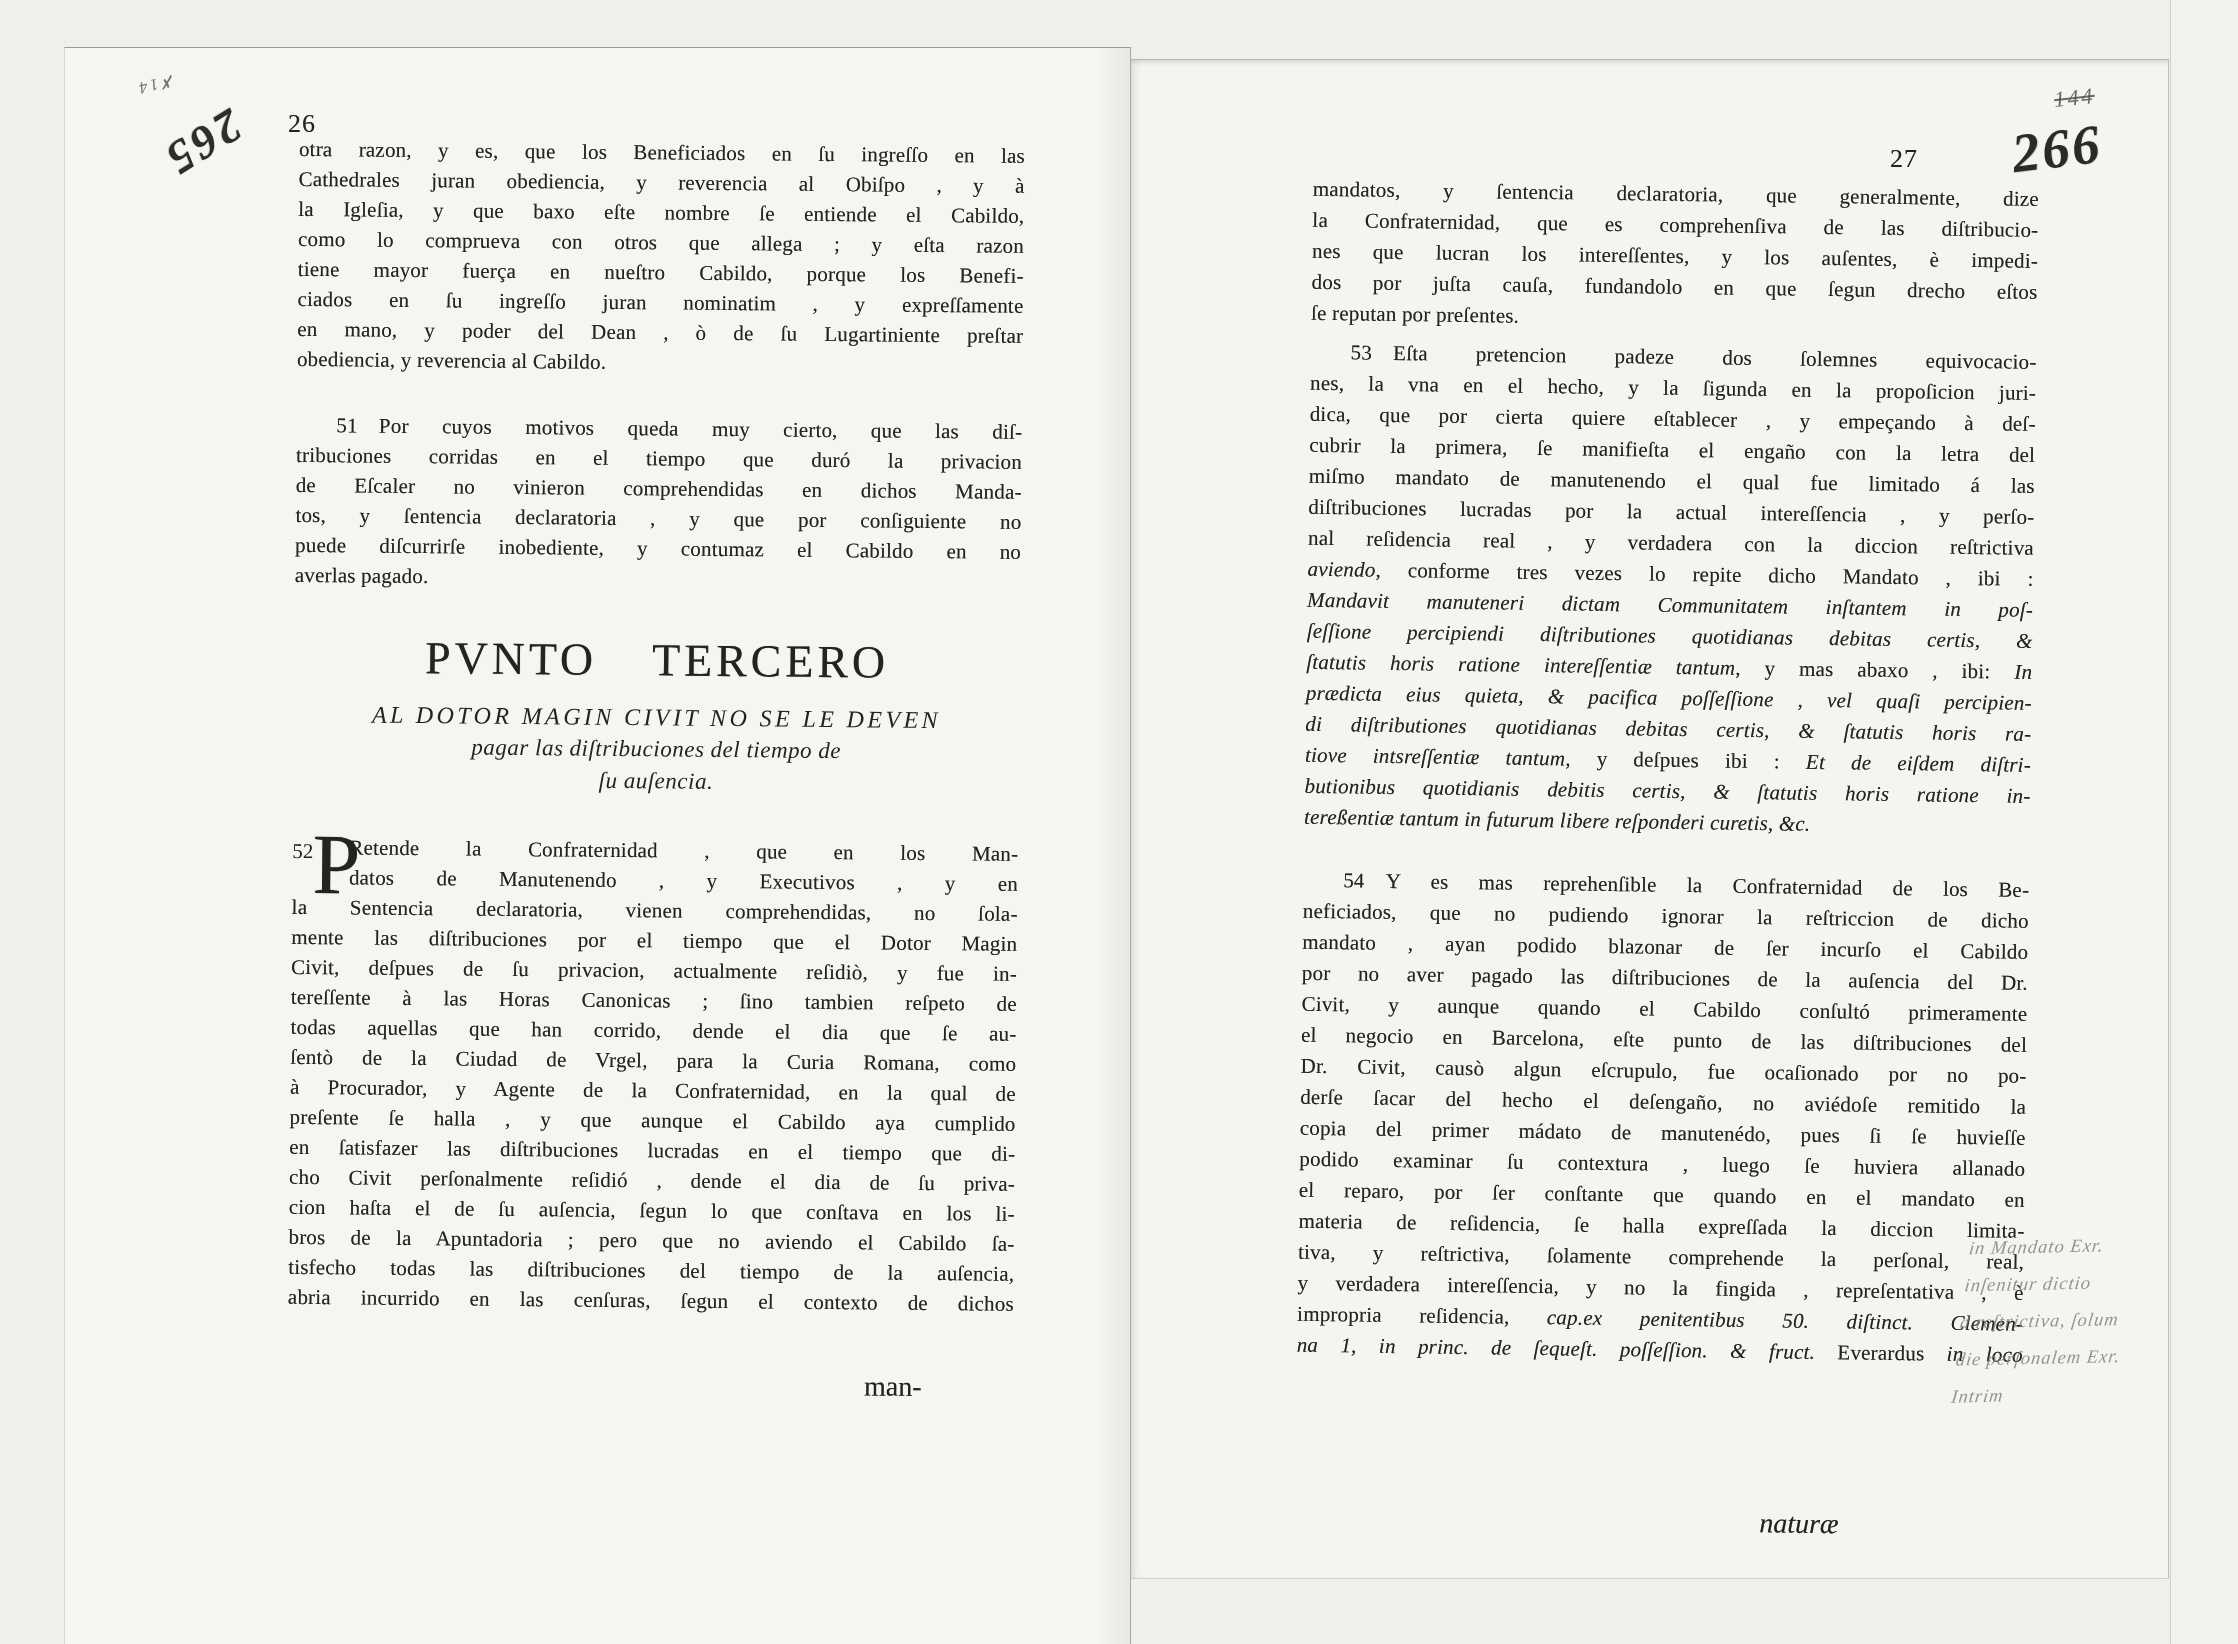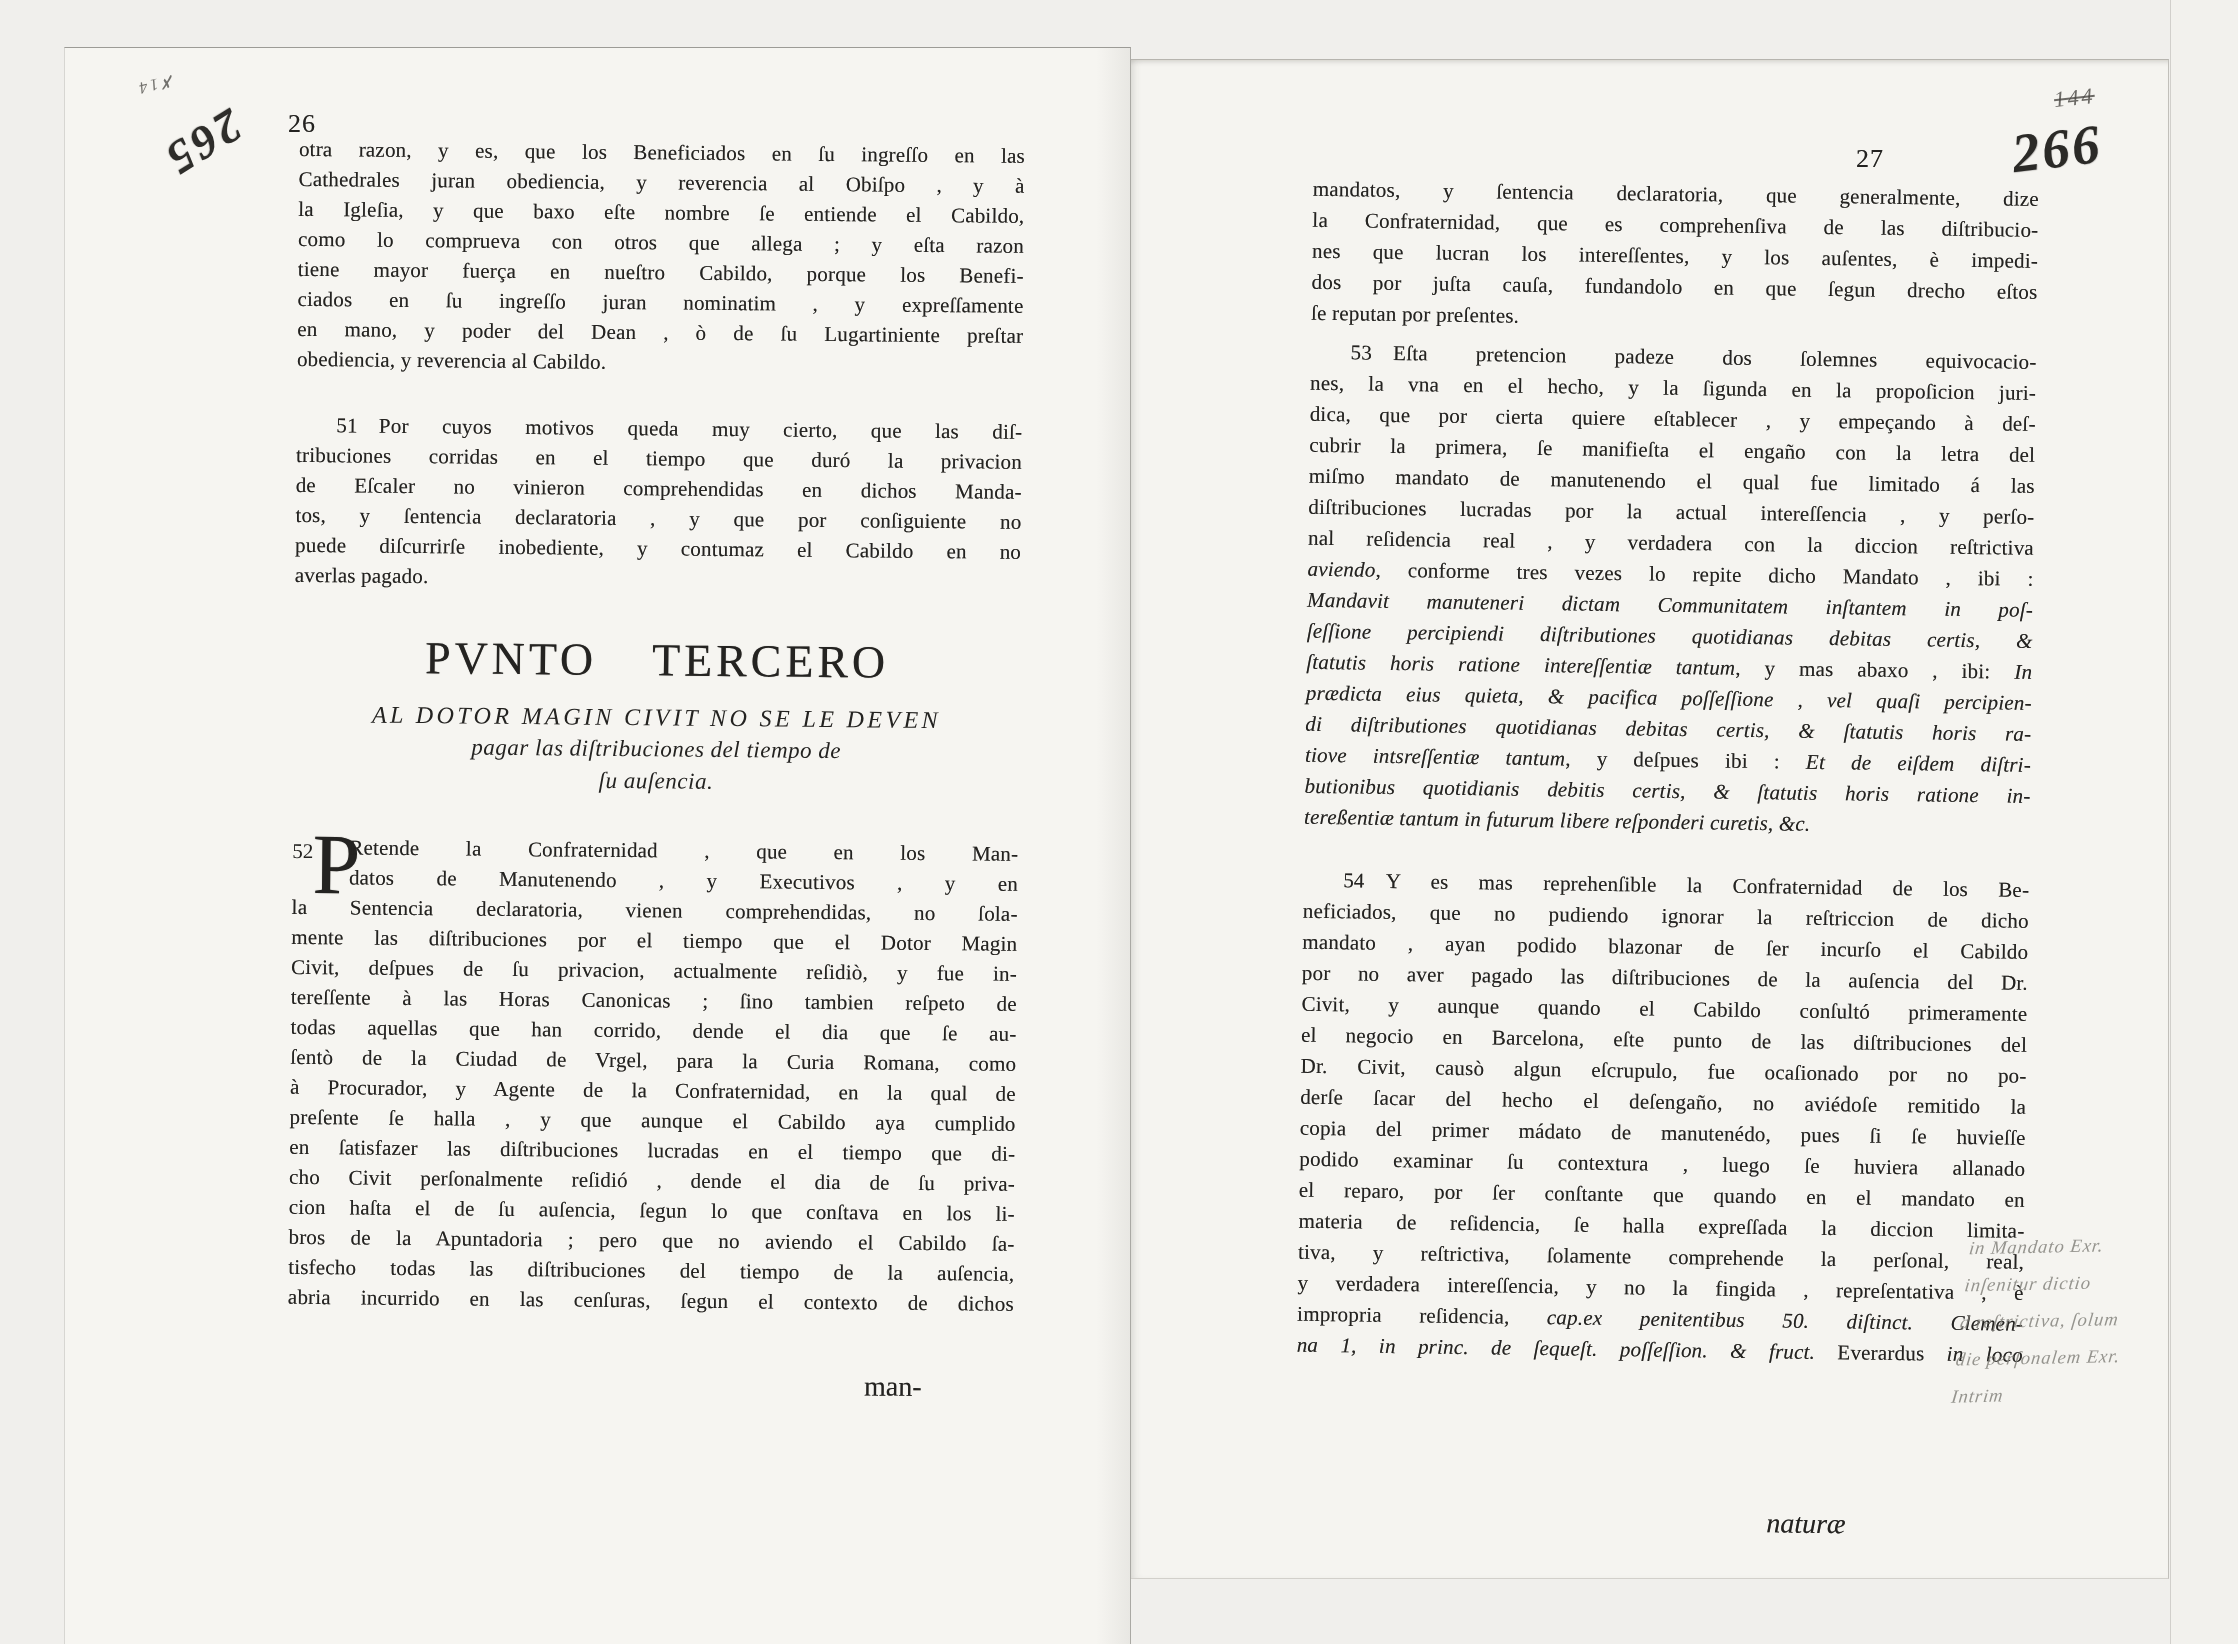--- a/index.html
+++ b/index.html
@@ -35,37 +35,37 @@
     text-shadow:0 0 0.5px rgba(36,34,30,.5);}
   .lh64{line-height:31px;}
   .tline{text-align:justify;text-align-last:justify;}
   .tline.endline{text-align-last:left;}
   .it{font-style:italic;}
   .num-indent{text-indent:40px;}
   .dc-indent{padding-left:57px;}
 
   .pagenum{position:absolute;font-size:26px;letter-spacing:1px;text-shadow:0 0 0.5px rgba(36,34,30,.5);}
   .pn-left{left:223px;top:61px;}
-  .pn-right{left:725px;top:84px;}
+  .pn-right{left:759px;top:84px;}
 
   .block-intro{left:234px;top:86px;}
   .block-51{left:234px;top:362px;}
   .heading{position:absolute;left:234px;top:582px;width:726px;display:flex;justify-content:center;
     gap:55px;font-size:46px;letter-spacing:3.9px;text-shadow:0 0 0.7px rgba(36,34,30,.6);}
   .subtitle{position:absolute;left:234px;width:726px;text-align:center;font-style:italic;}
   .sub1{top:653px;font-size:24px;letter-spacing:3.4px;}
   .sub2{top:685px;font-size:23px;letter-spacing:0.5px;}
   .sub3{top:717px;font-size:23px;letter-spacing:0.5px;}
   .para52wrap{position:absolute;left:234px;top:784px;width:726px;}
   .paranum52{position:absolute;left:0;top:6.8px;font-size:21px;}
   .dropcap{position:absolute;left:20.5px;top:-3.9px;font-size:86px;line-height:73px;
     text-shadow:0 0 1px rgba(36,34,30,.5);}
   .catchword{position:absolute;font-size:28px;text-shadow:0 0 0.5px rgba(36,34,30,.5);}
   .cw-left{left:811px;top:1317px;}
-  .cw-right{left:647px;top:1441px;font-style:italic;margin-left:7px;}
+  .cw-right{left:647px;top:1441px;font-style:italic;}
 
   .block-r1{left:182px;top:114px;}
   .block-53{left:182px;top:277px;}
   .block-54{left:182px;top:805px;}
 
   .hw{position:absolute;font-style:italic;}
   .corner-mark{left:71px;top:26px;font-size:16.6px;color:rgba(70,68,64,.75);transform:rotate(166deg);letter-spacing:2.9px;}
   .folio-left{left:97px;top:68px;font-size:47px;font-weight:bold;color:#2e2d2a;
     transform:rotate(148deg);letter-spacing:3.9px;text-shadow:0.5px 0.5px 1px rgba(40,38,35,.35);}
   .crossed{left:923px;top:25px;font-size:22.4px;color:rgba(72,70,66,.8);

